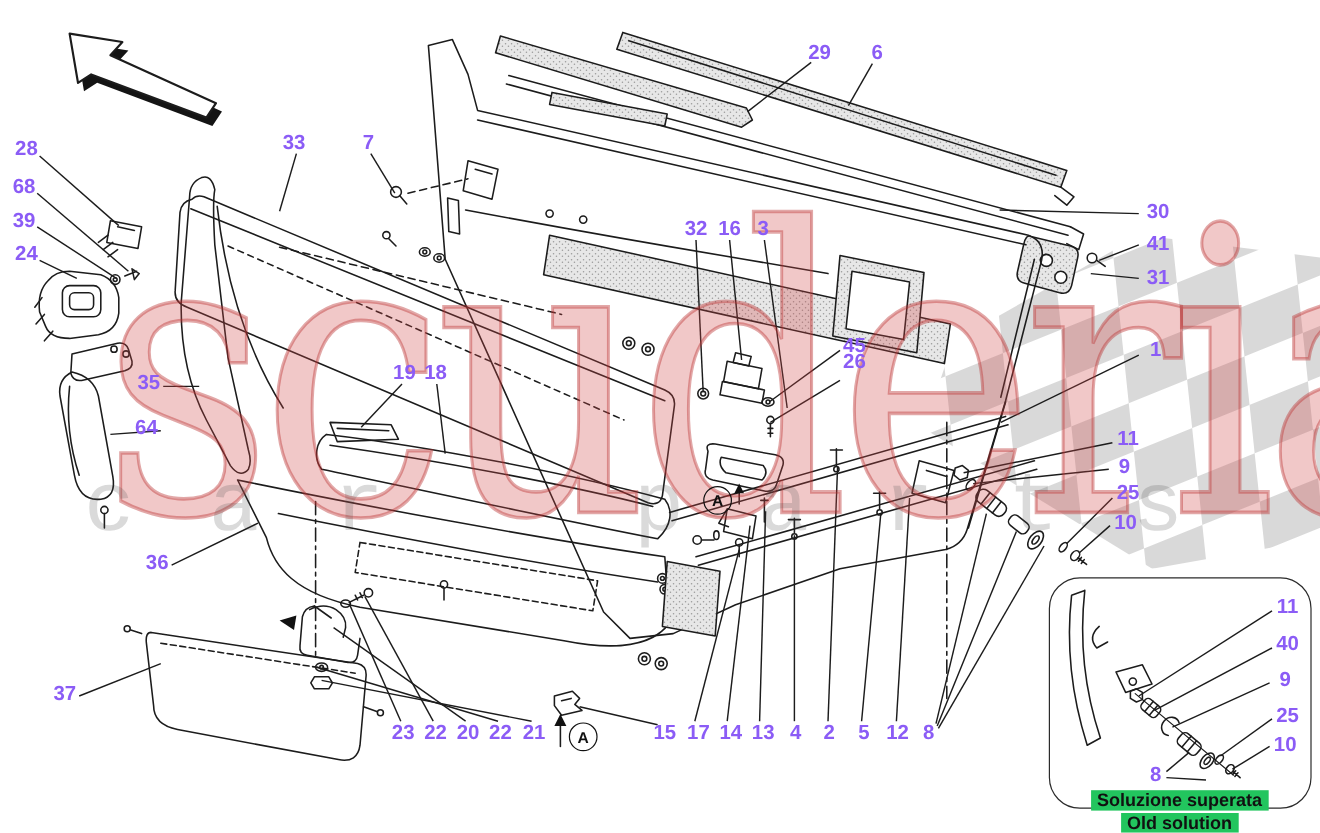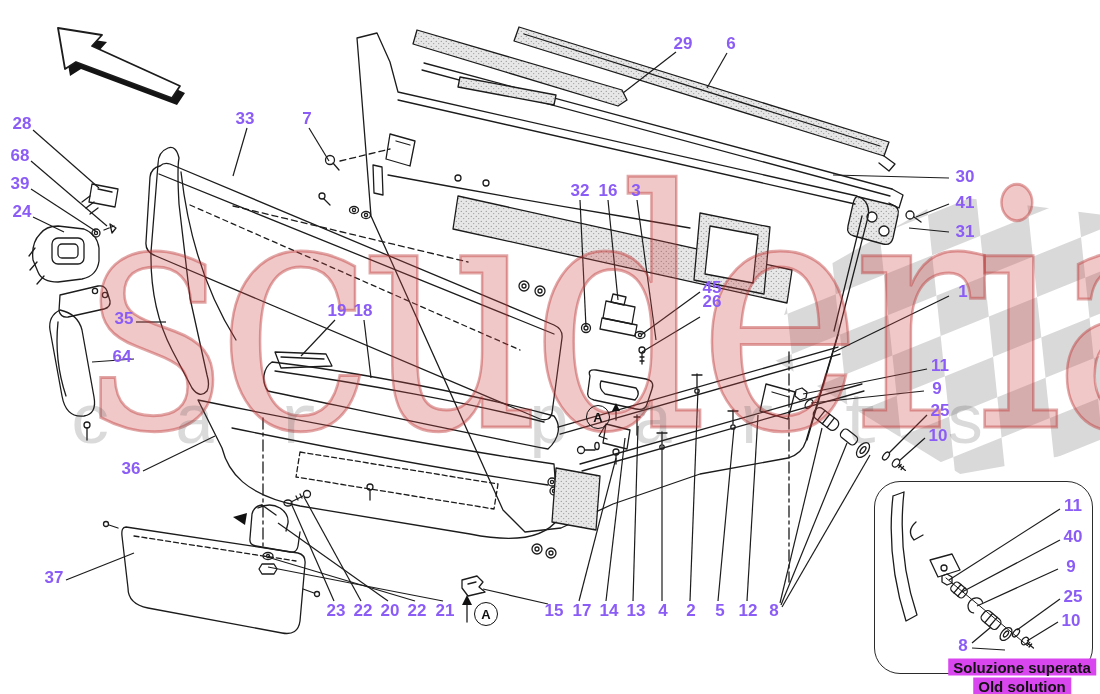--- a/index.html
+++ b/index.html
@@ -22,21 +22,21 @@
   .wm-sub{position:absolute;left:70px;top:390px;z-index:4;pointer-events:none;
           font-family:Liberation Mono, monospace;font-size:70px;line-height:1;letter-spacing:62px;
           word-spacing:42px;color:rgba(70,70,70,0.20);white-space:nowrap;}
   #labels-layer{position:absolute;left:0;top:0;width:100%;height:100%;z-index:6;pointer-events:none;}
   .plabel{position:absolute;transform:translate(-50%,-50%);font-weight:bold;font-size:17px;
           color:#8b5cf6;white-space:nowrap;}
   .amark{position:absolute;width:22px;height:22px;border:1.8px solid #111;border-radius:50%;
          transform:translate(-50%,-50%);display:flex;align-items:center;justify-content:center;
          font-weight:bold;font-size:13px;color:#111;background:transparent;}
   .cap{position:absolute;transform:translate(-50%,-50%);font-weight:bold;font-size:15px;
-       color:#111;background:#d946ef;padding:0 5px;z-index:6;white-space:nowrap;margin-left:39px;}
+       color:#111;background:#22c55e;padding:0 5px;z-index:6;white-space:nowrap;}
 </style>
 </head>
 <body>
 
 <div id="stage">
 
   <div class="checker">
     <div class="checker-inner"></div>
   </div>
 

